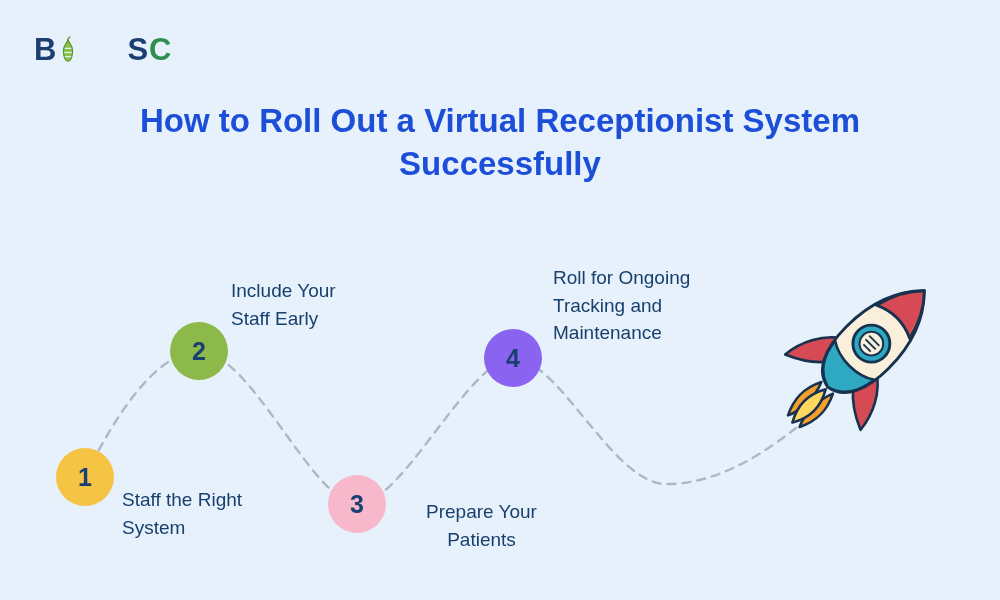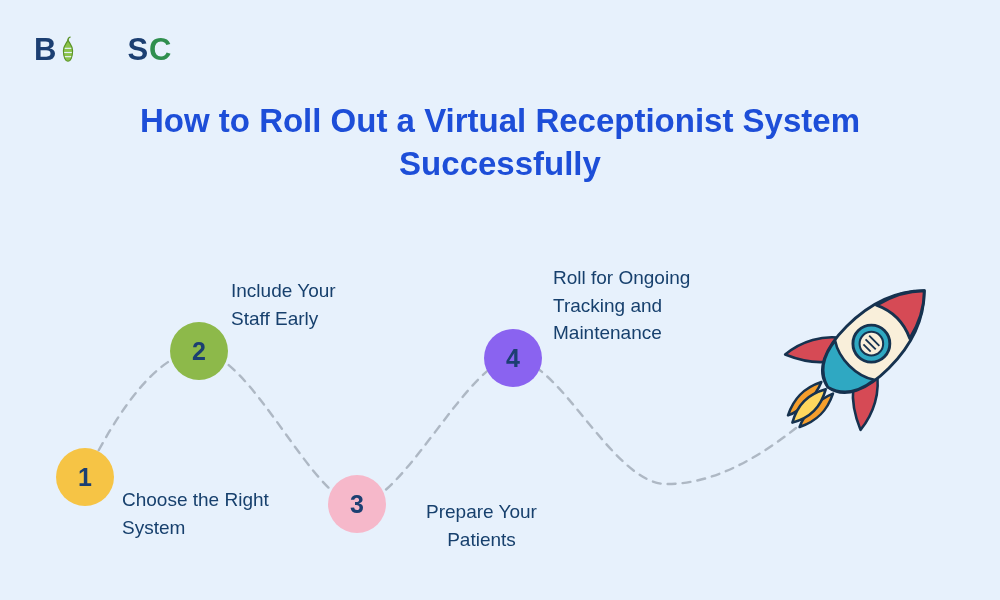--- a/index.html
+++ b/index.html
@@ -77,21 +77,21 @@
              C 120 405, 160 352, 199 351
              C 252 353, 312 502, 357 504
              C 402 505, 468 360, 513 358
              C 560 360, 612 482, 665 484
              C 712 485, 758 458, 796 428" fill="none" stroke="#aeb8c4" stroke-width="2.4" stroke-dasharray="8 7" stroke-linecap="round"></path>
   </svg>
 
   <div class="step-circle pos-c1" style="background: rgb(246, 196, 69);">
     <span>1</span>
   </div>
-  <div class="step-label pos-l1">Choose the Right System</div>
+  <div class="step-label pos-l1">Staff the Right System</div>
 
   <div class="step-circle pos-c2" style="background: rgb(141, 185, 74);">
     <span>2</span>
   </div>
   <div class="step-label pos-l2">Include Your Staff Early</div>
 
   <div class="step-circle pos-c3" style="background: rgb(246, 184, 202);">
     <span>3</span>
   </div>
   <div class="step-label pos-l3">Prepare Your Patients</div>

